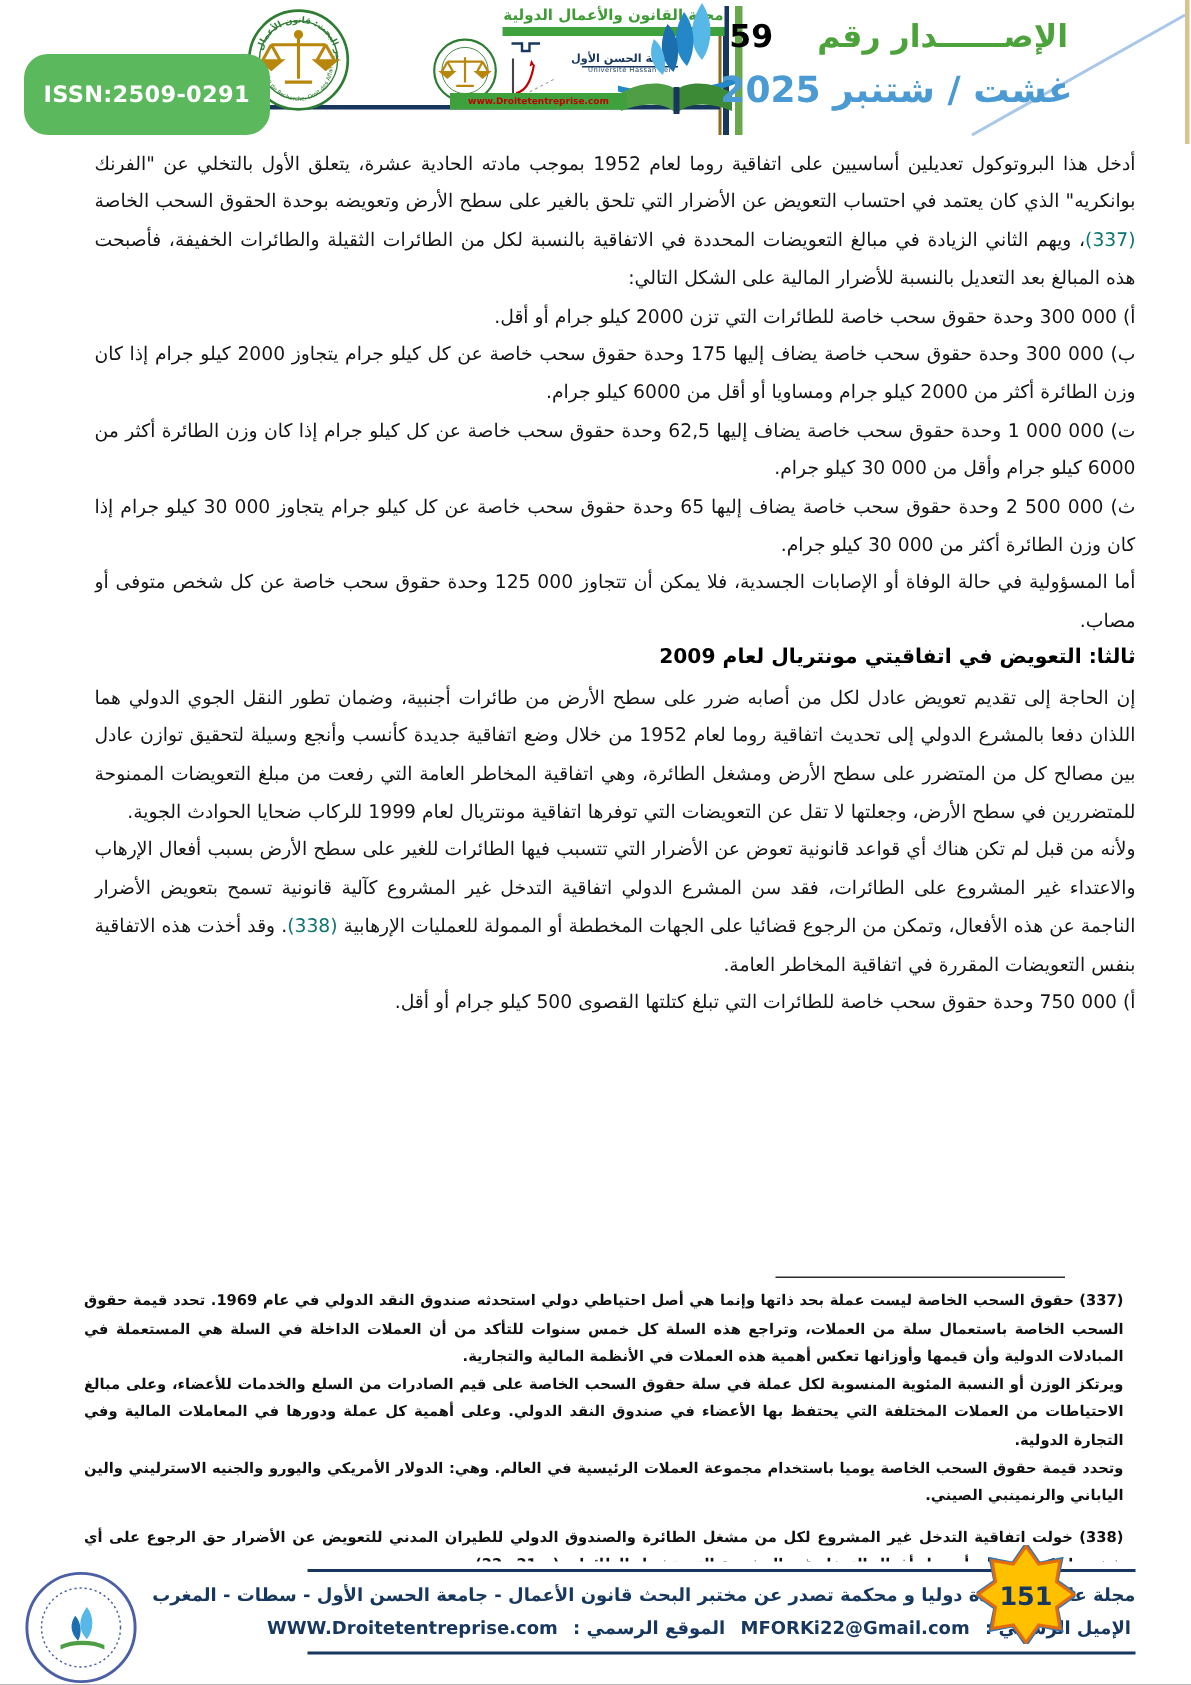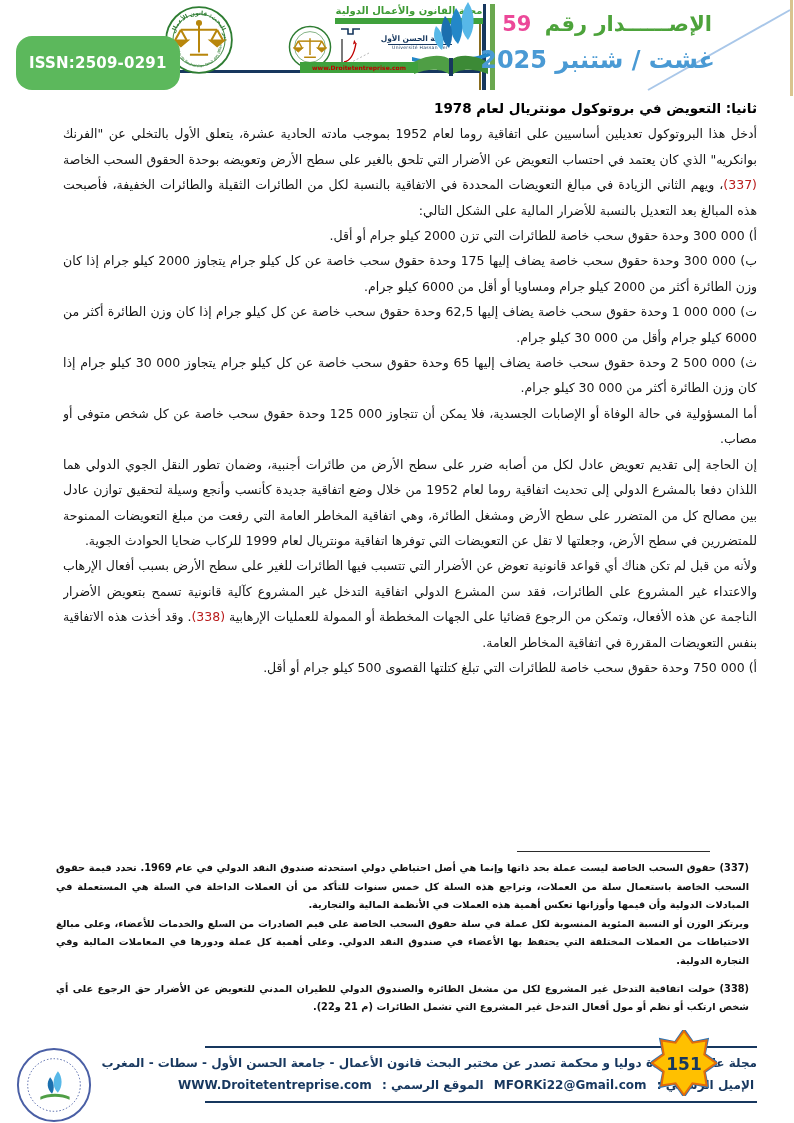--- a/index.html
+++ b/index.html
@@ -37,33 +37,33 @@
   }
   .vbar { position:absolute; top:4px; height:86px; }
   .vbar-gold  { left:479px; width:2px; background:#8A6D1E; }
   .vbar-navy  { left:482px; width:4px; background:#17375E; }
   .vbar-green { left:490px; width:5px; background:#6AA84F; }
   .diag { position:absolute; left:640px; top:6px; width:154px; height:86px; z-index:1; }
   .issue-line {
     position:absolute; top:12px; right:82px; direction:rtl; white-space:nowrap;
     font-weight:bold; font-size:21px; color:#4DA33B; z-index:2;
   }
-  .issue-num { color:#ec4899; margin-right:6px; }
+  .issue-num { color:#000000; margin-right:22px; }
   .date-line {
     position:absolute; top:46px; right:79px; direction:rtl; white-space:nowrap;
     font-weight:bold; font-size:24px; color:#4A9AD4; z-index:2;
   }
   
   .article {
     position:absolute; top:96px; right:37px; width:694px; max-height:752px; overflow:hidden;
     direction:rtl; text-align:justify; font-size:12.5px; line-height:25.4px; color:#151515;
   }
   .article h2 { font-size:13.5px; font-weight:bold; color:#000; }
   .article p { margin:0; }
-  .ref { color:#b91c1c;margin-top:40px; }
+  .ref { color:#0f766e;margin-top:40px; }
   
   .fn-sep { position:absolute; top:851px; right:84px; width:193px; border-top:1.5px solid #2b2b2b; }
   .footnotes {
     position:absolute; top:859px; right:45px; left:56px; max-height:182px; overflow:hidden;
     direction:rtl; text-align:justify; font-size:9.8px; font-weight:bold; line-height:18.6px; color:#111;
   }
   .footnotes .fn338 { margin-top:9px; }
   
   .footer-box {
     position:absolute; left:205px; top:1046px; width:552px;
@@ -175,36 +175,37 @@
     </svg>
 
     <div class="issue-line">
       <span class="issue-label">الإصــــــدار رقم</span>
       <span class="issue-num">59</span>
     </div>
     <div class="date-line">غشت / شتنبر 2025</div>
   </header>
 
   <main class="article">
-    <h2>ثانيا: التعويض في بروتوكول مونتريال لعام 1978</h2>
     <p><span>أدخل هذا البروتوكول تعديلين أساسيين على اتفاقية روما لعام 1952 بموجب مادته الحادية عشرة، يتعلق الأول بالتخلي عن "الفرنك بوانكريه" الذي كان يعتمد في احتساب التعويض عن الأضرار التي تلحق بالغير على سطح الأرض وتعويضه بوحدة الحقوق السحب الخاصة </span><span class="ref">(337)</span><span>، ويهم الثاني الزيادة في مبالغ التعويضات المحددة في الاتفاقية بالنسبة لكل من الطائرات الثقيلة والطائرات الخفيفة، فأصبحت هذه المبالغ بعد التعديل بالنسبة للأضرار المالية على الشكل التالي:</span></p>
     <p>أ) ⁦300 000⁩ وحدة حقوق سحب خاصة للطائرات التي تزن 2000 كيلو جرام أو أقل.</p>
     <p>ب) ⁦300 000⁩ وحدة حقوق سحب خاصة يضاف إليها 175 وحدة حقوق سحب خاصة عن كل كيلو جرام يتجاوز 2000 كيلو جرام إذا كان وزن الطائرة أكثر من 2000 كيلو جرام ومساويا أو أقل من 6000 كيلو جرام.</p>
     <p>ت) ⁦1 000 000⁩ وحدة حقوق سحب خاصة يضاف إليها 62,5 وحدة حقوق سحب خاصة عن كل كيلو جرام إذا كان وزن الطائرة أكثر من 6000 كيلو جرام وأقل من ⁦30 000⁩ كيلو جرام.</p>
     <p>ث) ⁦2 500 000⁩ وحدة حقوق سحب خاصة يضاف إليها 65 وحدة حقوق سحب خاصة عن كل كيلو جرام يتجاوز ⁦30 000⁩ كيلو جرام إذا كان وزن الطائرة أكثر من ⁦30 000⁩ كيلو جرام.</p>
     <p>أما المسؤولية في حالة الوفاة أو الإصابات الجسدية، فلا يمكن أن تتجاوز ⁦125 000⁩ وحدة حقوق سحب خاصة عن كل شخص متوفى أو مصاب.</p>
+    <h2>ثالثا: التعويض في اتفاقيتي مونتريال لعام 2009</h2>
     <p>إن الحاجة إلى تقديم تعويض عادل لكل من أصابه ضرر على سطح الأرض من طائرات أجنبية، وضمان تطور النقل الجوي الدولي هما اللذان دفعا بالمشرع الدولي إلى تحديث اتفاقية روما لعام 1952 من خلال وضع اتفاقية جديدة كأنسب وأنجع وسيلة لتحقيق توازن عادل بين مصالح كل من المتضرر على سطح الأرض ومشغل الطائرة، وهي اتفاقية المخاطر العامة التي رفعت من مبلغ التعويضات الممنوحة للمتضررين في سطح الأرض، وجعلتها لا تقل عن التعويضات التي توفرها اتفاقية مونتريال لعام 1999 للركاب ضحايا الحوادث الجوية.</p>
     <p><span>ولأنه من قبل لم تكن هناك أي قواعد قانونية تعوض عن الأضرار التي تتسبب فيها الطائرات للغير على سطح الأرض بسبب أفعال الإرهاب والاعتداء غير المشروع على الطائرات، فقد سن المشرع الدولي اتفاقية التدخل غير المشروع كآلية قانونية تسمح بتعويض الأضرار الناجمة عن هذه الأفعال، وتمكن من الرجوع قضائيا على الجهات المخططة أو الممولة للعمليات الإرهابية </span><span class="ref">(338)</span><span>. وقد أخذت هذه الاتفاقية بنفس التعويضات المقررة في اتفاقية المخاطر العامة.</span></p>
     <p>أ) ⁦750 000⁩ وحدة حقوق سحب خاصة للطائرات التي تبلغ كتلتها القصوى 500 كيلو جرام أو أقل.</p>
   </main>
 
   <div class="fn-sep"></div>
   <section class="footnotes">
     <p>(337) حقوق السحب الخاصة ليست عملة بحد ذاتها وإنما هي أصل احتياطي دولي استحدثه صندوق النقد الدولي في عام 1969. تحدد قيمة حقوق السحب الخاصة باستعمال سلة من العملات، وتراجع هذه السلة كل خمس سنوات للتأكد من أن العملات الداخلة في السلة هي المستعملة في المبادلات الدولية وأن قيمها وأوزانها تعكس أهمية هذه العملات في الأنظمة المالية والتجارية.</p>
     <p>ويرتكز الوزن أو النسبة المئوية المنسوبة لكل عملة في سلة حقوق السحب الخاصة على قيم الصادرات من السلع والخدمات للأعضاء، وعلى مبالغ الاحتياطات من العملات المختلفة التي يحتفظ بها الأعضاء في صندوق النقد الدولي. وعلى أهمية كل عملة ودورها في المعاملات المالية وفي التجارة الدولية.</p>
+    <p>وتحدد قيمة حقوق السحب الخاصة يوميا باستخدام مجموعة العملات الرئيسية في العالم. وهي: الدولار الأمريكي واليورو والجنيه الاسترليني والين الياباني والرنمينبي الصيني.</p>
     <p class="fn338">(338) خولت اتفاقية التدخل غير المشروع لكل من مشغل الطائرة والصندوق الدولي للطيران المدني للتعويض عن الأضرار حق الرجوع على أي شخص ارتكب أو نظم أو مول أفعال التدخل غير المشروع التي تشمل الطائرات (م 21 و22).</p>
   </section>
 
   <footer>
     <div class="footer-box">
       <div class="f1">مجلة علمية معتمدة دوليا و محكمة تصدر عن مختبر البحث قانون الأعمال - جامعة الحسن الأول - سطات - المغرب</div>
       <div class="f2">
         <span>الإميل الرسمي :</span>
         <span class="ltr">MFORKi22@Gmail.com</span>
         <span>الموقع الرسمي :</span>

